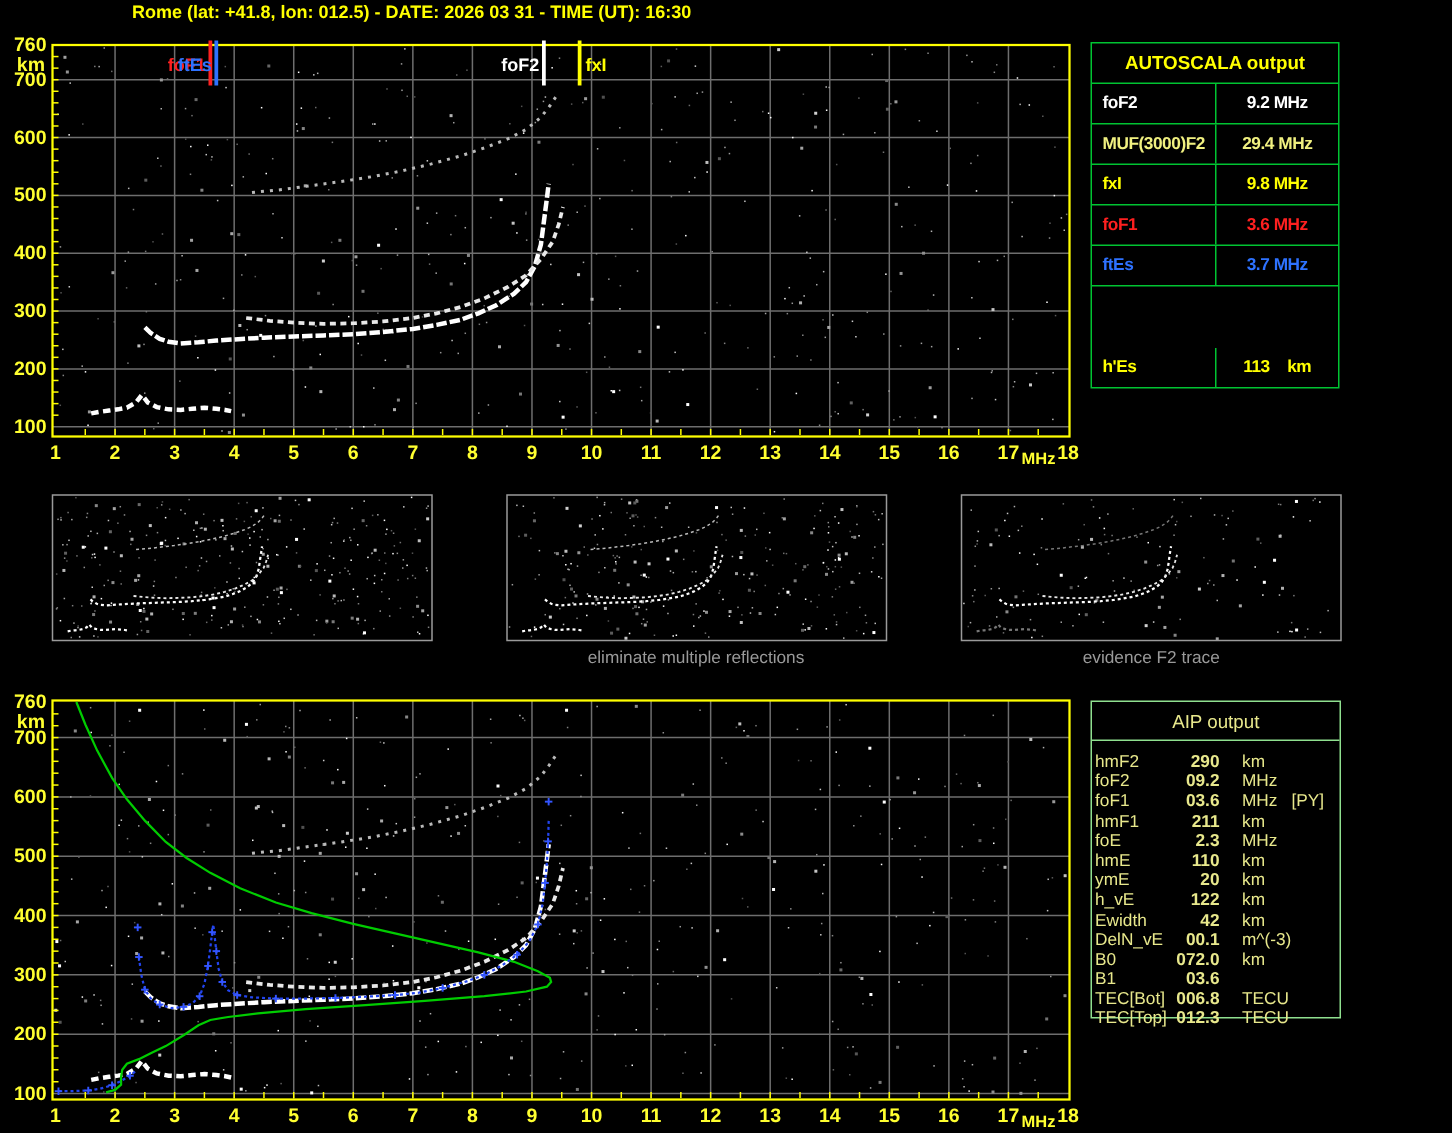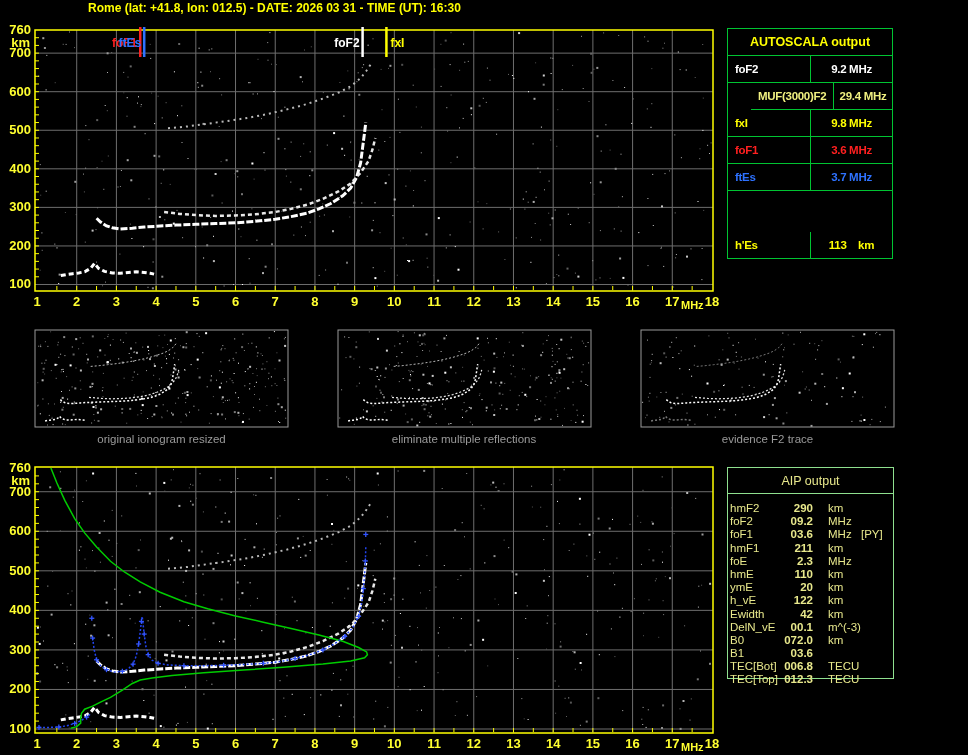--- a/index.html
+++ b/index.html
@@ -1950,32 +1950,31 @@
         <rect x="649.5" y="376.9" width="1" height="1" fill="rgb(149,149,149)"></rect>
         <rect x="818.3" y="345.1" width="1" height="1" fill="rgb(197,197,197)"></rect>
         <rect x="641" y="330" width="253" height="97" fill="none" stroke="#9A9A9A" stroke-width="1"></rect>
         <polyline points="651.1,420.9 653.6,420.4 656.2,420.2 658.7,419.9 661.2,419.4 663.8,418.2 665.5,416.3 667.1,418.2 669.7,419.3 673.0,419.9 676.4,420.0 679.8,419.7 683.2,419.4 686.5,419.7 689.1,420.0 690.8,420.3" fill="none" stroke="#777" stroke-width="1.5" stroke-dasharray="2 2"></polyline>
         <polyline points="666.3,399.6 668.0,401.0 670.5,402.5 673.0,403.2 676.4,403.6 681.5,403.3 686.5,402.9 691.6,402.6 700.0,402.2 708.5,401.9 716.9,401.6 725.3,401.3 733.8,400.8 742.2,400.0 748.9,399.0 755.7,397.8 760.8,396.2 765.8,394.2 770.9,391.3 774.2,388.5 776.8,384.5 778.5,379.2 779.3,373.5 780.1,367.8 780.7,364.2" fill="none" stroke="#FFFFFF" stroke-width="1.5" stroke-dasharray="2 2"></polyline>
         <polyline points="695.0,397.3 701.7,398.0 708.5,398.5 716.9,398.8 725.3,398.6 733.8,398.2 742.2,397.3 748.9,396.2 755.7,394.6 762.4,392.5 769.2,389.6 774.2,386.8 778.5,382.8 781.8,378.5 783.5,374.2 784.7,369.9" fill="none" stroke="#E8E8E8" stroke-width="1.25" stroke-dasharray="2 2"></polyline>
         <polyline points="696.7,366.4 705.1,365.7 713.5,364.7 722.0,363.7 730.4,362.5 738.8,361.1 747.3,359.4 755.7,357.4 762.4,355.4 769.2,353.1 774.2,350.8 778.5,347.8 781.0,345.0 782.7,342.8" fill="none" stroke="#777" stroke-width="1" stroke-dasharray="2 2"></polyline>
       </g>
     </svg>
 
-  <div class="thumb-cap" style="left:35px;width:253px">original ionogram resized</div>
   <div class="thumb-cap" style="left:338px;width:252px">eliminate multiple reflections</div>
   <div class="thumb-cap" style="left:641px;width:253px">evidence F2 trace</div>
 
   <div class="atable">
     <div class="at-header">AUTOSCALA output</div>
     <div id="at-rows">
         <div class="at-row" style="color: rgb(255, 255, 255);">
           <div class="at-label">foF2</div>
           <div class="at-val">9.2 MHz</div>
         </div>
-        <div class="at-row" style="color: rgb(240, 240, 128); margin-left: 23px;">
+        <div class="at-row" style="color: rgb(240, 240, 128);">
           <div class="at-label">MUF(3000)F2</div>
           <div class="at-val">29.4 MHz</div>
         </div>
         <div class="at-row" style="color: rgb(255, 255, 0);">
           <div class="at-label">fxI</div>
           <div class="at-val">9.8 MHz</div>
         </div>
         <div class="at-row" style="color: rgb(255, 32, 32);">
           <div class="at-label">foF1</div>
           <div class="at-val">3.6 MHz</div>

